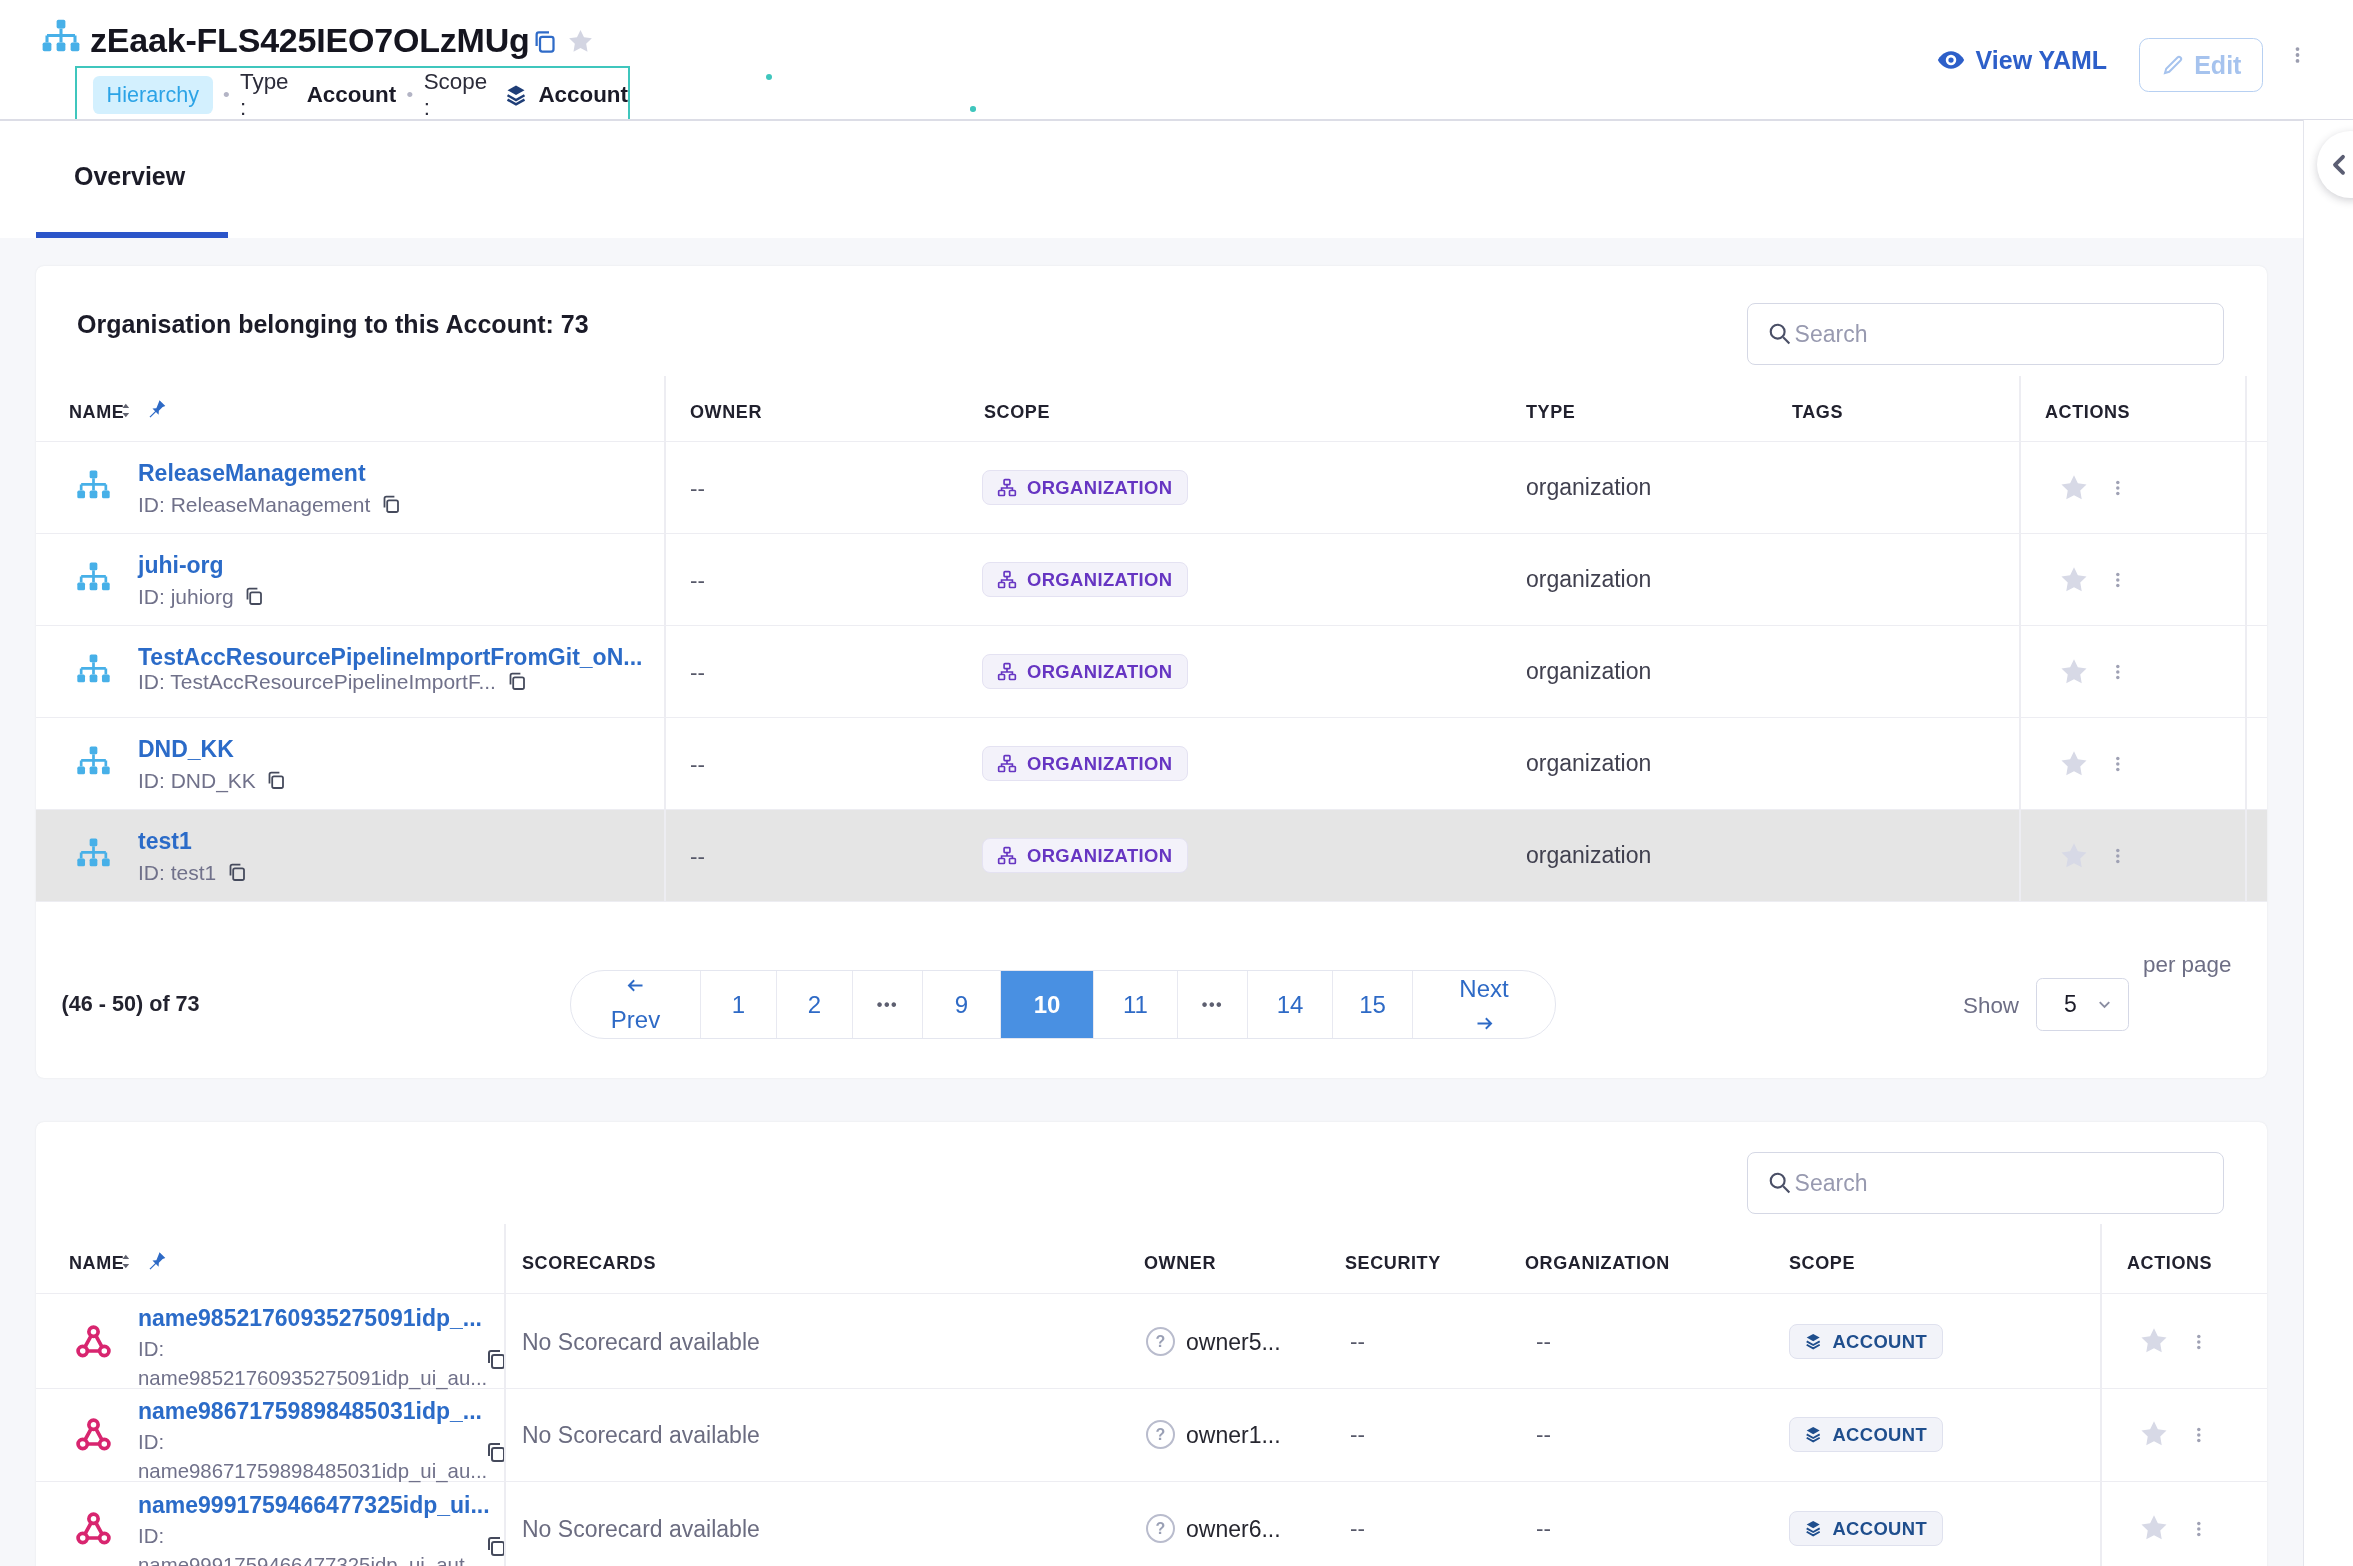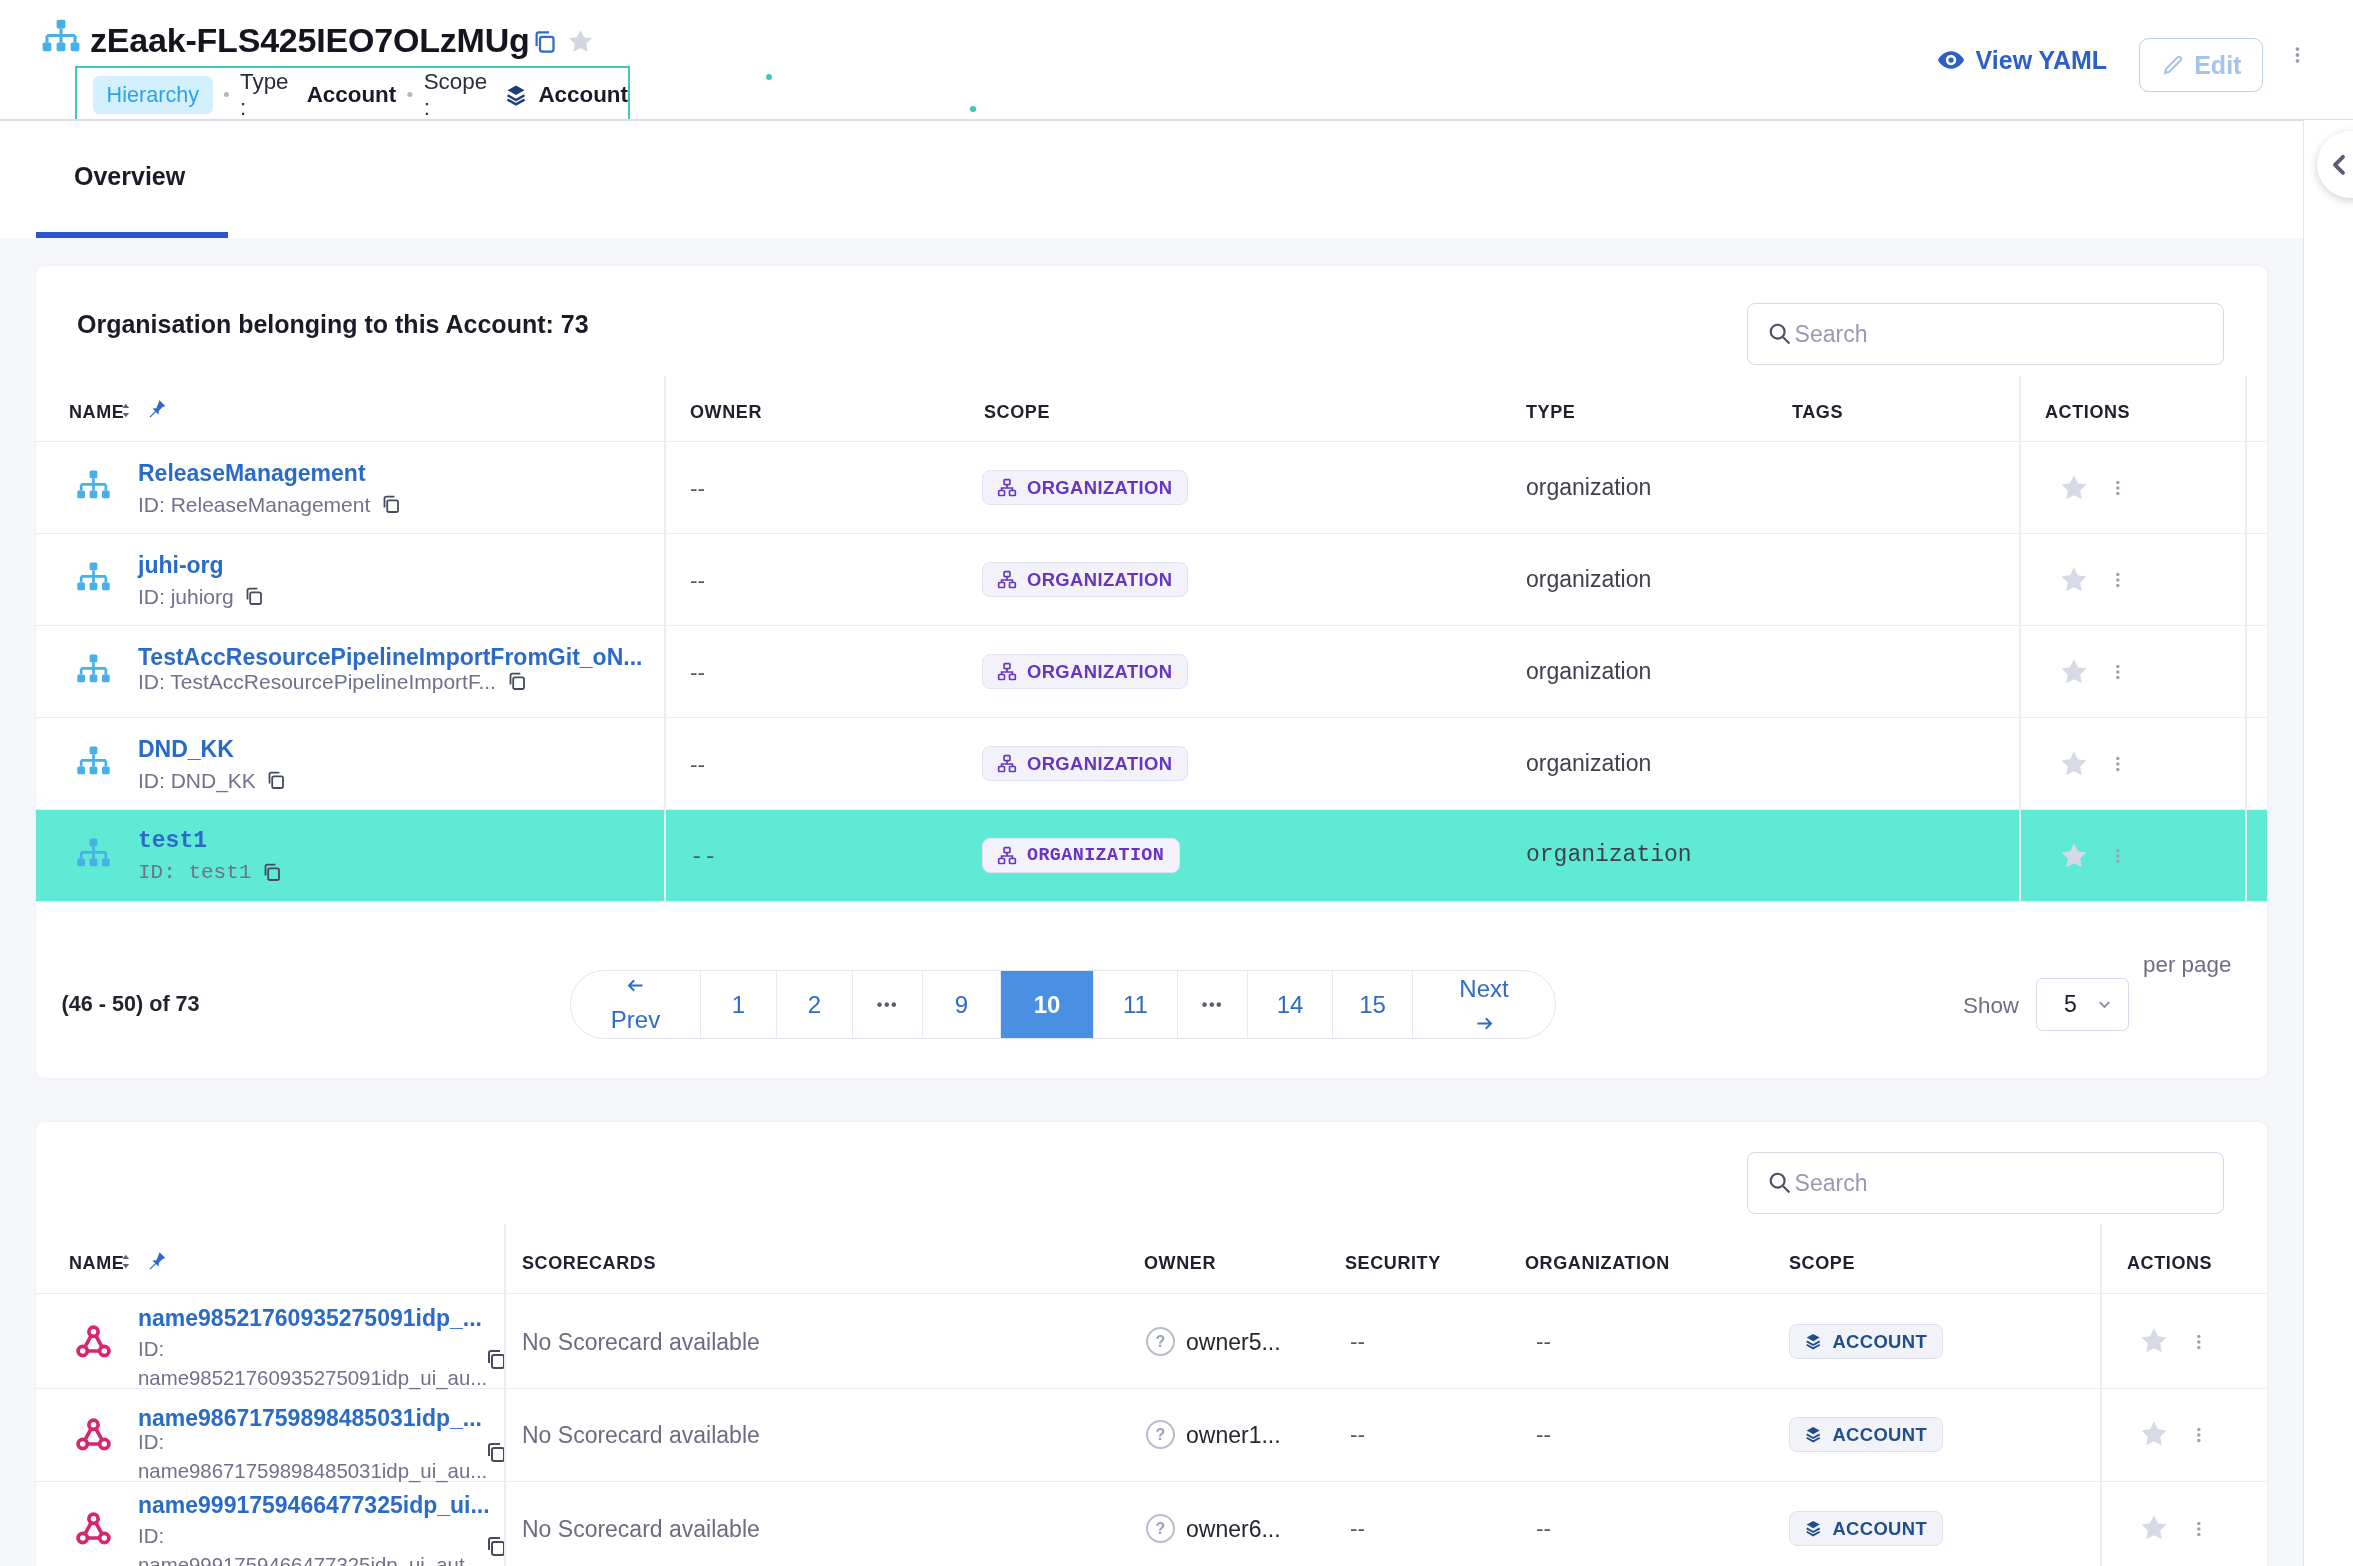--- a/index.html
+++ b/index.html
@@ -50,21 +50,21 @@
   .searchbox{width:477px;height:62px;border:1.6px solid #d5d8e5;border-radius:8px;box-sizing:border-box;
     display:flex;align-items:center;padding:0 19px;gap:0;background:#fff;}
   .searchbox input{border:none;outline:none;font-size:23px;color:#3c3d4e;width:100%;
     font-family:"Liberation Sans", sans-serif;background:transparent;}
   .searchbox input::placeholder{color:#989ab0;}
   .search-glyph{color:#4a4f66;flex:none;}
 
   .thead-label{font-size:18px;font-weight:700;color:#21212e;letter-spacing:0.6px;}
   .vdiv{width:1.6px;background:#ededf2;}
   .hrow{border-bottom:1.6px solid #ededf2;box-sizing:border-box;left:0;width:100%;}
-  .row-shaded{background:#5eead4;font-family:Liberation Mono, monospace;}
+  .row-shaded{background:#e5e5e5;}
   .row-icon{color:#47b0e8;}
   .row-icon-pink{color:#d8256f;}
   .row-name{font-size:23px;font-weight:700;color:#2b6bc8;cursor:pointer;white-space:nowrap;}
   .row-id{font-size:21px;color:#70718a;display:flex;align-items:center;gap:9.6px;white-space:nowrap;}
   .copy-glyph{color:#454a5c;cursor:pointer;}
   .cell-muted{font-size:22.4px;color:#565869;}
   .cell-type{font-size:23px;color:#40404f;}
   .badge{height:35px;border-radius:8px;display:inline-flex;align-items:center;gap:9.6px;
     padding:0 14.4px;box-sizing:border-box;font-weight:700;font-size:18.4px;letter-spacing:0.4px;}
   .badge-org{background:#f3f2fa;border:1.6px solid #e4e2f2;color:#6635c2;}
@@ -577,21 +577,21 @@
         </svg>
       </span>
   </div>
 
   <div class="abs hrow" style="top:266px;height:94px;">
     <span class="abs row-icon-pink" style="left:39px;top:29px;">
         <svg width="37" height="37" viewBox="0 0 46 46">
           <use href="#i-entity"></use>
         </svg>
       </span>
-    <span class="abs row-name" style="left:102px;top:17px;">name98671759898485031idp_...</span>
+    <span class="abs row-name" style="left:102px;top:10px;">name98671759898485031idp_...</span>
     <span class="abs id-line" style="left:102px;top:43px;">ID:</span>
     <span class="abs id-line" style="left:102px;top:72px;">name98671759898485031idp_ui_au...</span>
     <span class="abs copy-glyph" style="left:448px;top:53px;">
         <svg width="24" height="24" viewBox="0 0 30 30">
           <use href="#i-copy"></use>
         </svg>
       </span>
     <span class="abs scorecard-text" style="left:486px;top:34px;">No Scorecard available</span>
     <span class="abs qmark" style="left:1110px;top:32px;">?</span>
     <span class="abs owner-text" style="left:1150px;top:34px;">owner1...</span>

